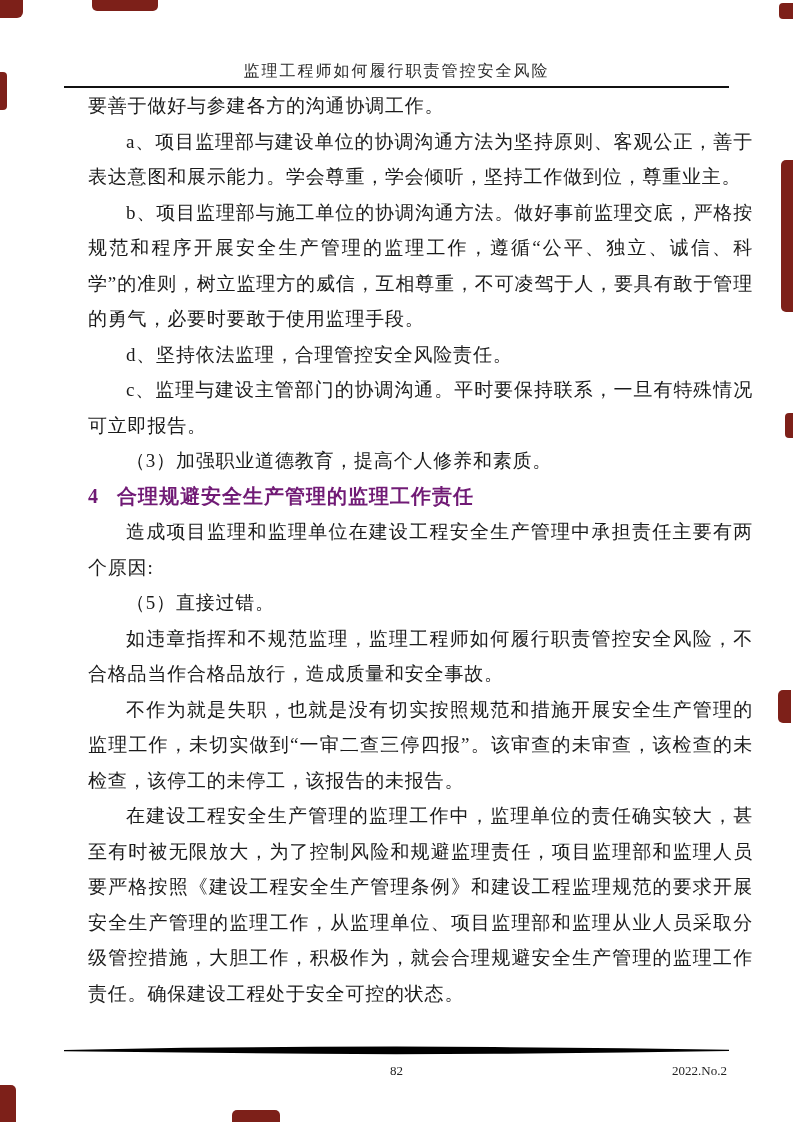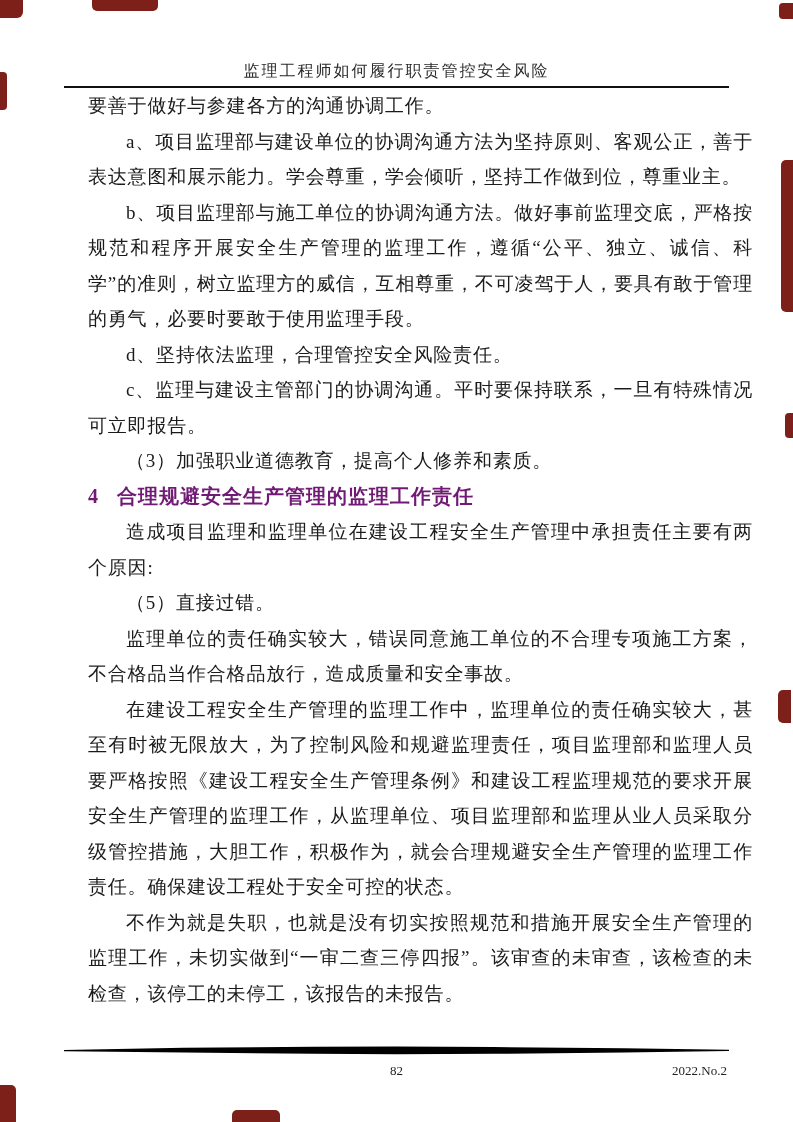--- a/index.html
+++ b/index.html
@@ -107,23 +107,23 @@
     <p class="para">a、项目监理部与建设单位的协调沟通方法为坚持原则、客观公正，善于表达意图和展示能力。学会尊重，学会倾听，坚持工作做到位，尊重业主。</p>
     <p class="para">b、项目监理部与施工单位的协调沟通方法。做好事前监理交底，严格按规范和程序开展安全生产管理的监理工作，遵循“公平、独立、诚信、科学”的准则，树立监理方的威信，互相尊重，不可凌驾于人，要具有敢于管理的勇气，必要时要敢于使用监理手段。</p>
     <p class="para">d、坚持依法监理，合理管控安全风险责任。</p>
     <p class="para">c、监理与建设主管部门的协调沟通。平时要保持联系，一旦有特殊情况可立即报告。</p>
     <p class="para">（3）加强职业道德教育，提高个人修养和素质。</p>
 
     <h2 class="section-heading"><span class="sec-num">4</span><span>合理规避安全生产管理的监理工作责任</span></h2>
 
     <p class="para">造成项目监理和监理单位在建设工程安全生产管理中承担责任主要有两个原因:</p>
     <p class="para">（5）直接过错。</p>
-    <p class="para">监理单位的责任确实较大，错误同意施工单位的不合理专项施工方案，不合格品当作合格品放行，造成质量和安全事故。</p>
+    <p class="para">如违章指挥和不规范监理，监理工程师如何履行职责管控安全风险，不合格品当作合格品放行，造成质量和安全事故。</p>
+    <p class="para">不作为就是失职，也就是没有切实按照规范和措施开展安全生产管理的监理工作，未切实做到“一审二查三停四报”。该审查的未审查，该检查的未检查，该停工的未停工，该报告的未报告。</p>
     <p class="para">在建设工程安全生产管理的监理工作中，监理单位的责任确实较大，甚至有时被无限放大，为了控制风险和规避监理责任，项目监理部和监理人员要严格按照《建设工程安全生产管理条例》和建设工程监理规范的要求开展安全生产管理的监理工作，从监理单位、项目监理部和监理从业人员采取分级管控措施，大胆工作，积极作为，就会合理规避安全生产管理的监理工作责任。确保建设工程处于安全可控的状态。</p>
-    <p class="para">不作为就是失职，也就是没有切实按照规范和措施开展安全生产管理的监理工作，未切实做到“一审二查三停四报”。该审查的未审查，该检查的未检查，该停工的未停工，该报告的未报告。</p>
   </div>
 
   <div class="footer">
     <svg class="footer-bar" viewBox="0 0 665 9" preserveAspectRatio="none">
       <polygon points="0,4 120,1.8 250,0.8 332,0.4 430,1 560,2.2 665,3.8 665,5 560,6.6 430,7.8 332,8.2 250,7.8 120,6.6 0,5.2" fill="#000"></polygon>
     </svg>
     <div class="footer-textline">
       <span class="footer-pagenum">82</span>
       <span class="footer-issue">2022.No.2</span>
     </div>

